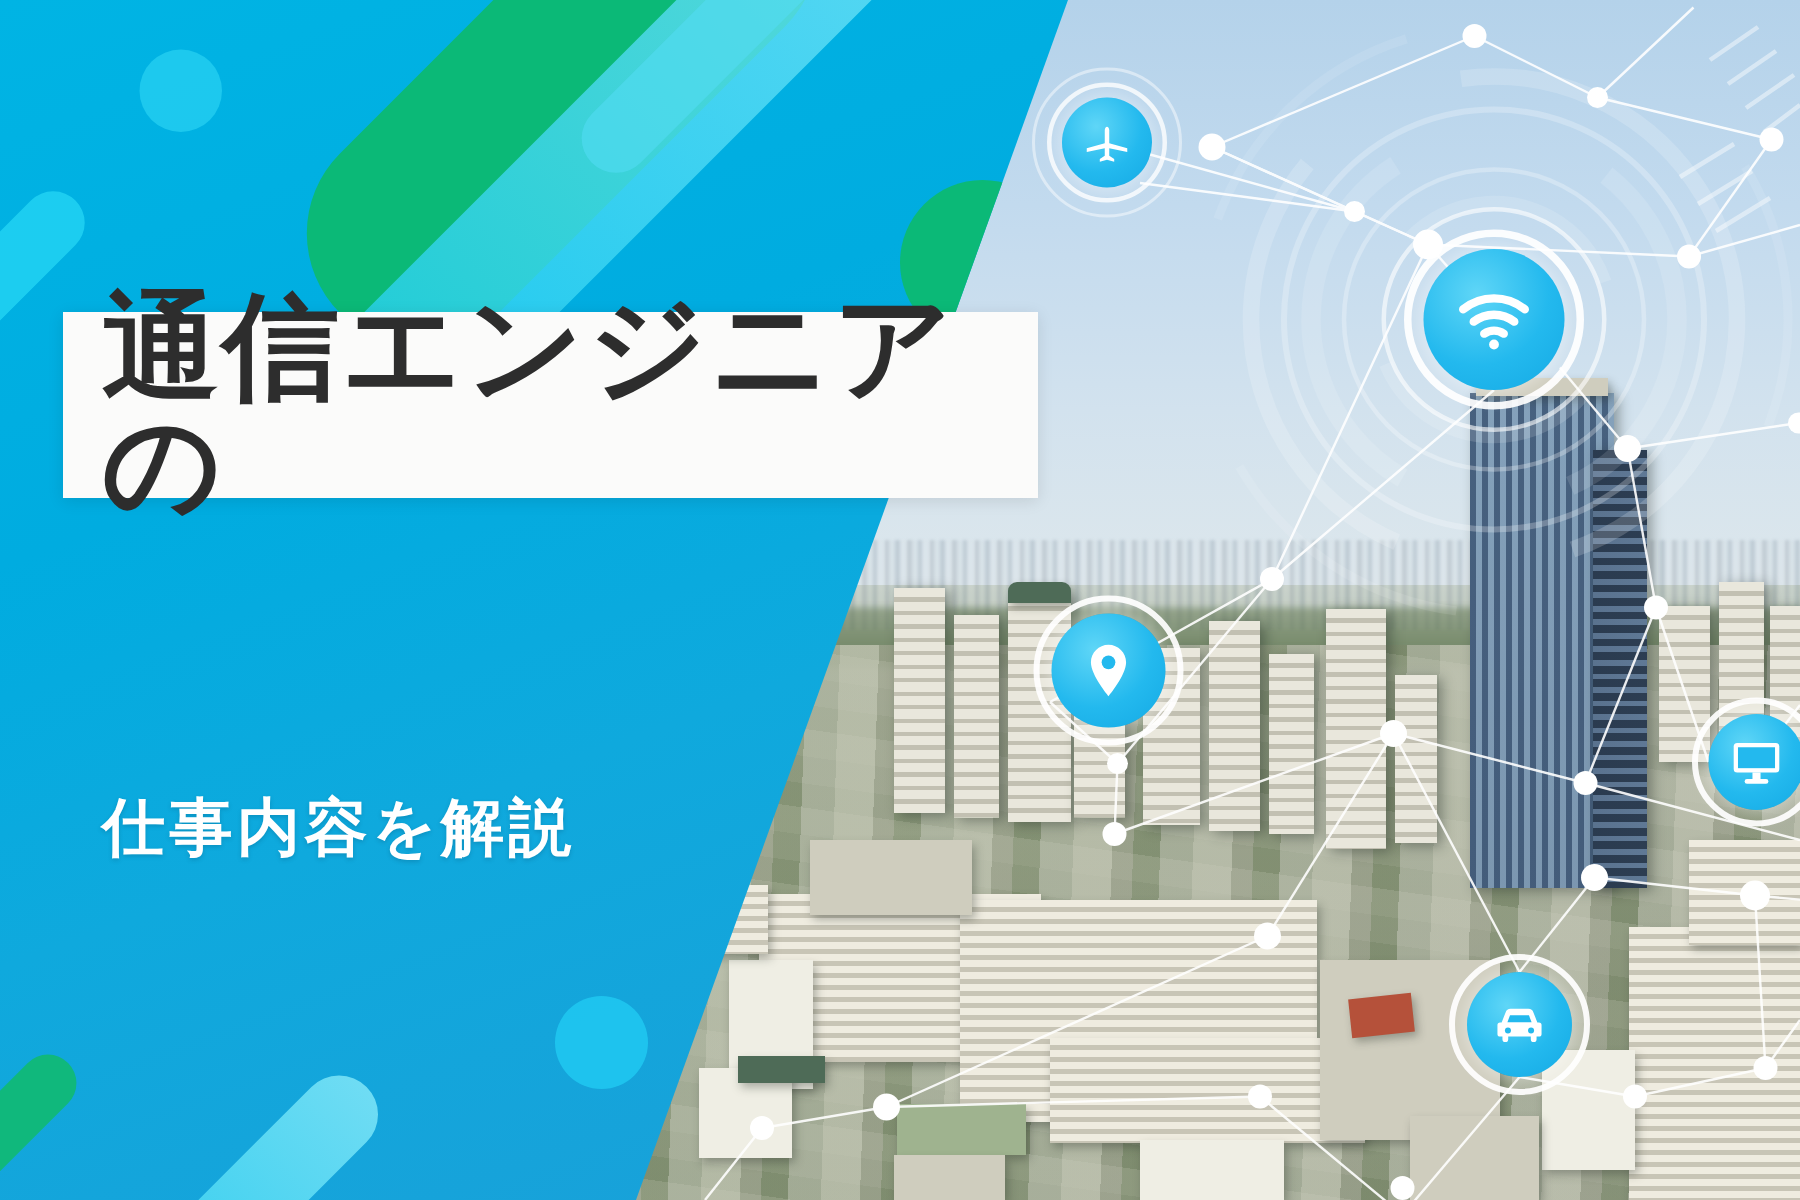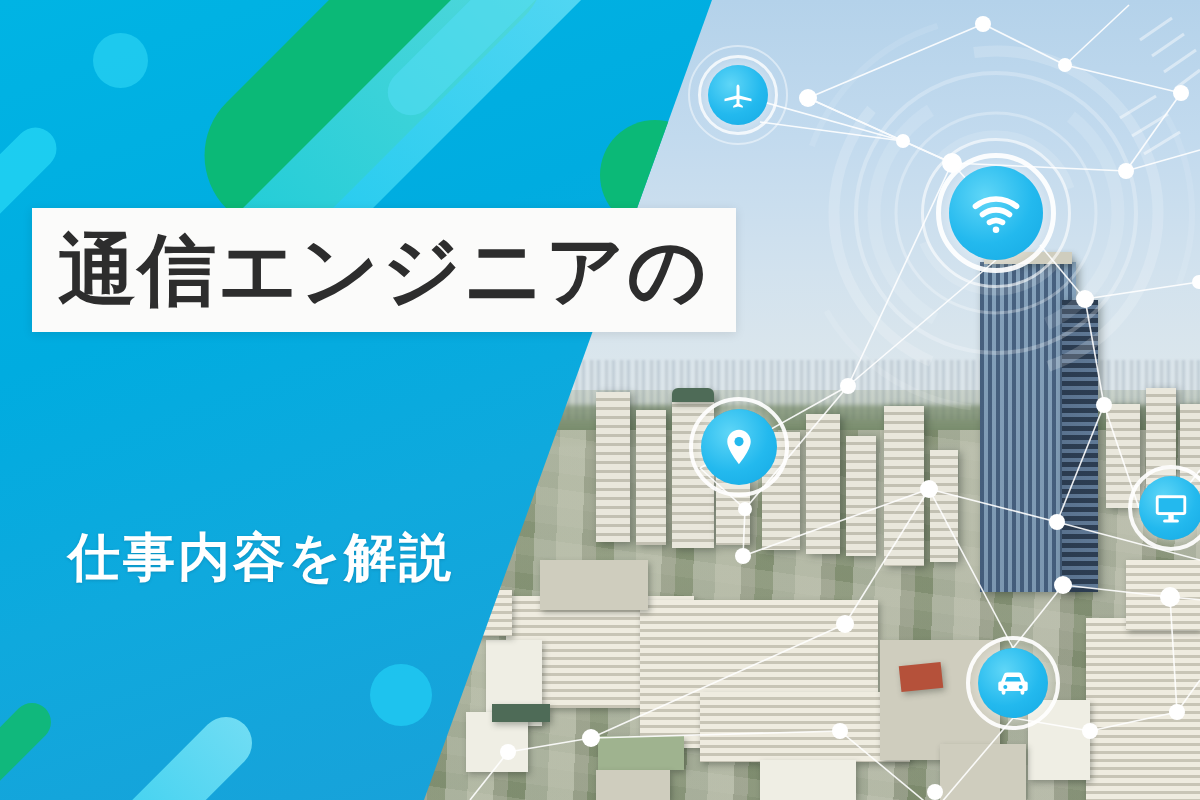--- a/index.html
+++ b/index.html
@@ -110,28 +110,28 @@
     display:flex; align-items:center;
     padding-left:26px;
     box-shadow:0 2px 10px rgba(0,0,0,.10);
   }
   .tbox span{
     color:#2d2d2d;
     font-weight:700;
     letter-spacing:2px;
     line-height:1;
   }
-  #tbox1{ left:32px; top:208px; width:704px; height:124px; }
+  #tbox1{ left:42px; top:208px; width:650px; height:124px; }
   #tbox1 span{ font-size:78px; }
   #tbox2{ left:42px; top:362px; width:510px; height:120px; }
   #tbox2 span{ font-size:78px; }
 
   .subtitle{
     position:absolute; left:68px; top:531px;
-    color:#ffffff; font-size:52px; font-weight:700;
+    color:#ffffff; font-size:42px; font-weight:700;
     letter-spacing:3px; line-height:1;
     text-shadow:0 1px 3px rgba(0,60,90,.22);
   }
 
   
   .badge{ position:absolute; }
   .badge .disc{
     position:absolute; left:0; top:0;
     border-radius:50%;
     background:radial-gradient(circle at 38% 32%, #5fd6f7 0%, #23b9ee 55%, #14a9e4 100%);

